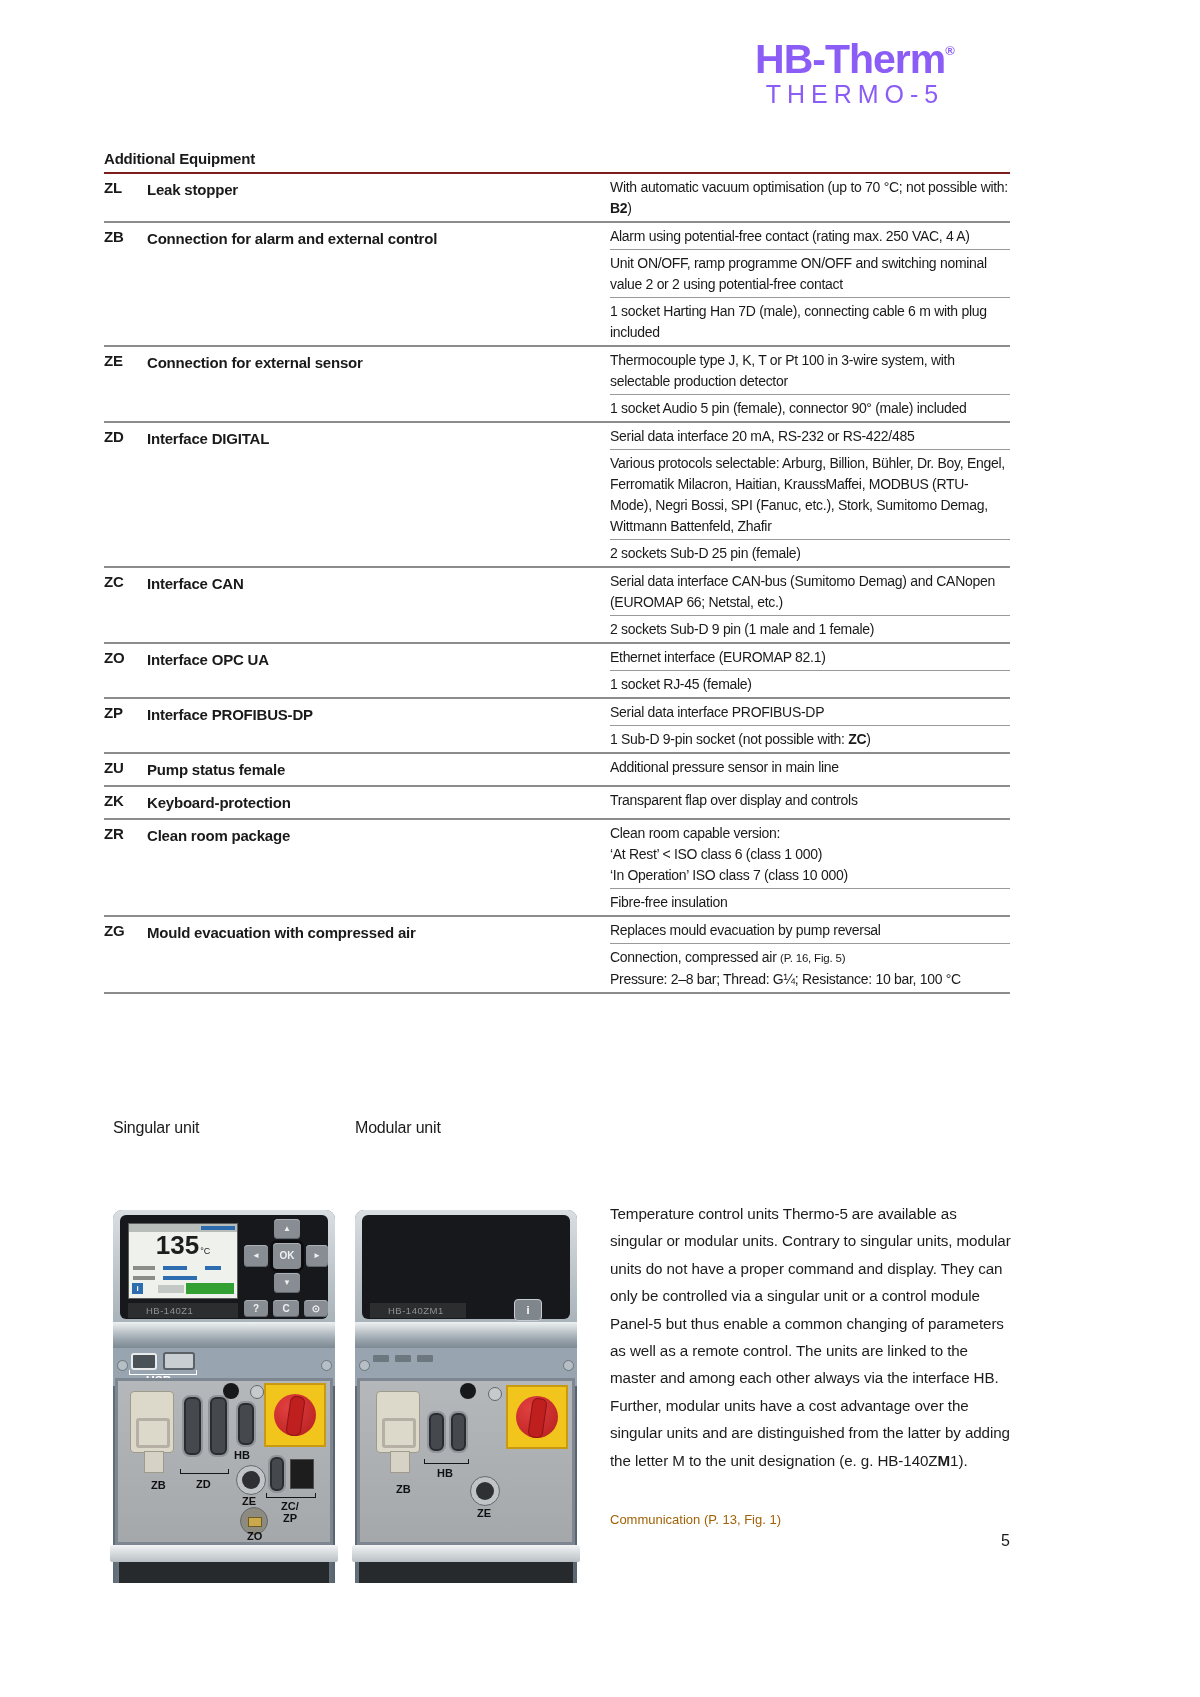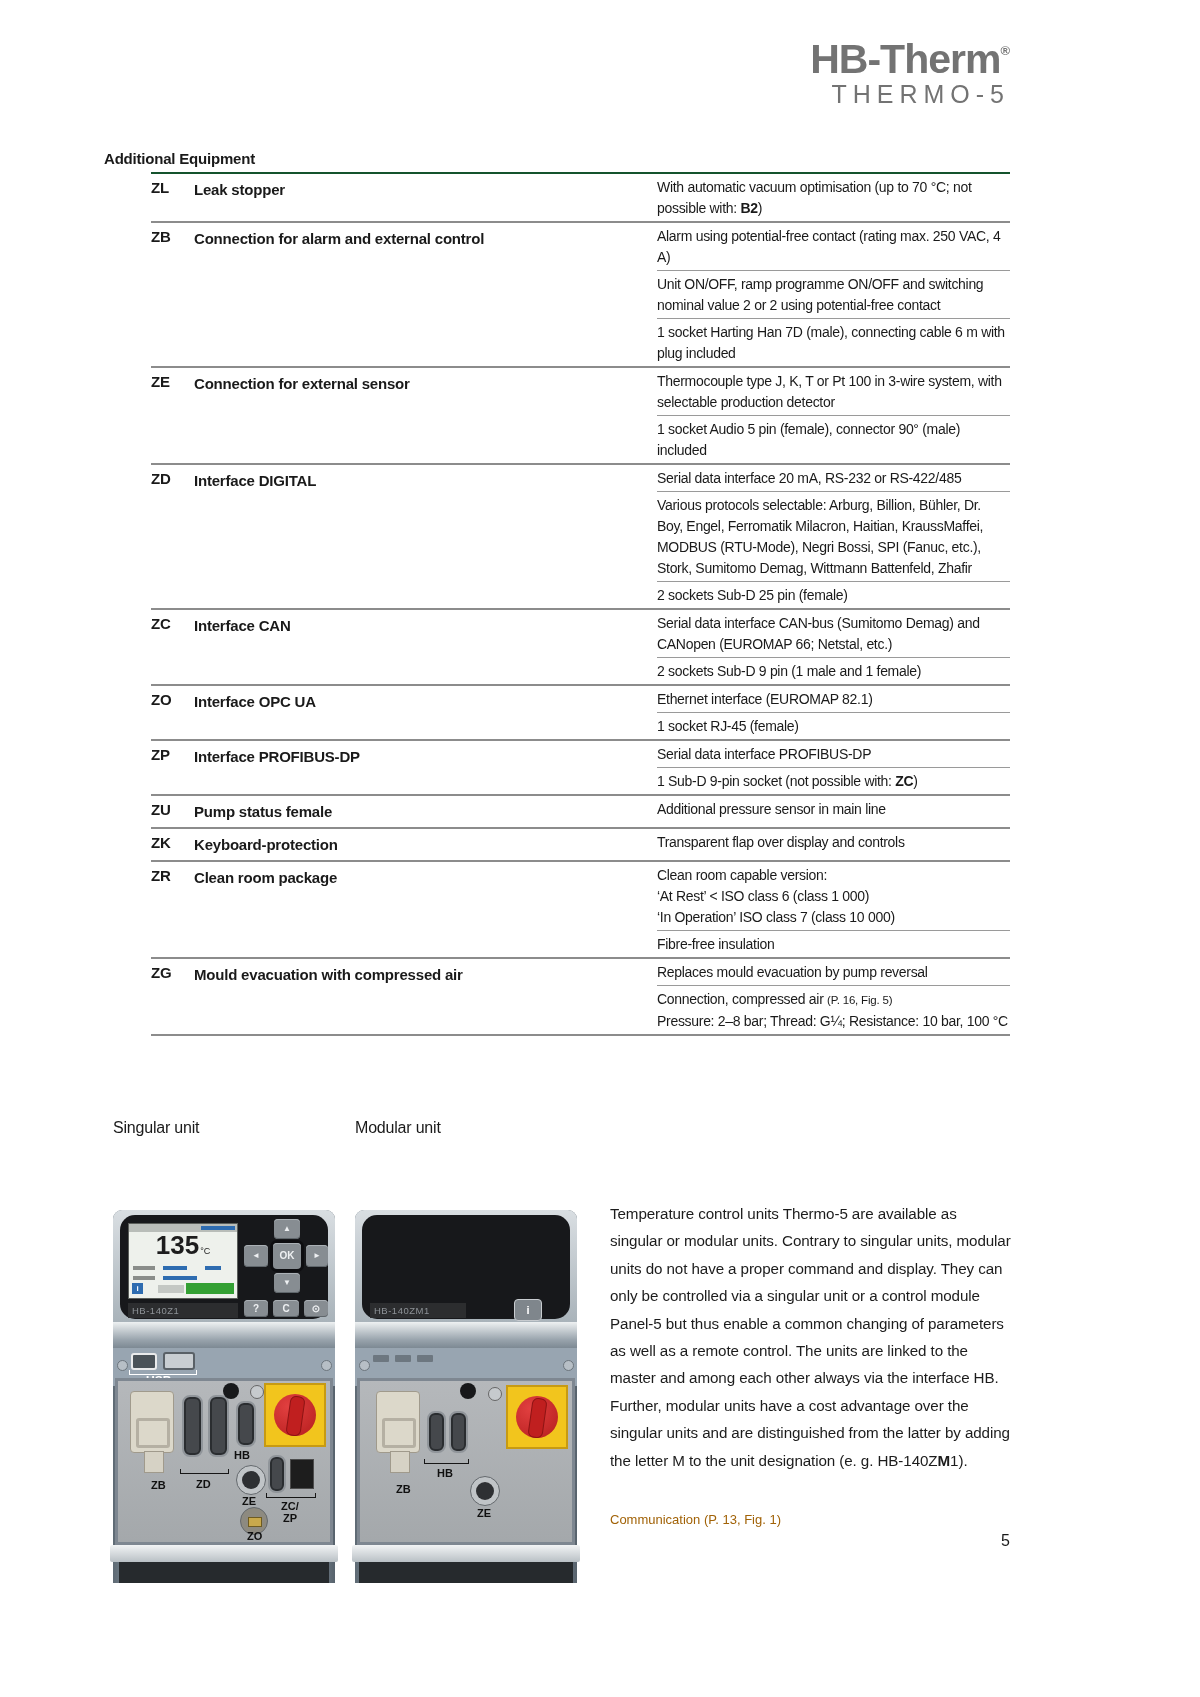--- a/index.html
+++ b/index.html
@@ -1,28 +1,28 @@
 <!DOCTYPE html>
 <html><head>
 <meta charset="utf-8">
 <style>
   html,body{margin:0;padding:0;background:#ffffff;}
   .page{position:relative;width:1200px;height:1697px;background:#ffffff;overflow:hidden;
         font-family:"Liberation Sans",sans-serif;color:#1a1a1a;}
 
   
-  .logo{position:absolute;top:38px;left:700px;width:310px;text-align:right;color:#737373;}
+  .logo{position:absolute;top:38px;left:700px;width:310px;text-align:center;color:#8b5cf6;}
   .logo .brand{font-size:41px;font-weight:bold;letter-spacing:-1px;line-height:42px;}
   .logo .reg{font-size:13px;vertical-align:18px;font-weight:bold;letter-spacing:0;}
   .logo .product{font-size:25px;letter-spacing:6px;margin-top:1px;line-height:26px;}
 
   
   .equip{position:absolute;left:104px;top:150px;width:906px;}
   .equip h2{margin:0 0 5px 0;font-size:15px;font-weight:bold;letter-spacing:-0.2px;}
-  .t-rows{border-top:2px solid #14532d;margin-left:47px;}
+  .t-rows{border-top:2px solid #7f1d1d;}
   .t-row{display:flex;border-bottom:2px solid #8c8c8c;align-items:stretch;}
   .t-code{width:43px;font-size:15px;font-weight:bold;line-height:21px;padding:2.5px 0;letter-spacing:-0.2px;}
   .t-name{width:463px;font-size:15px;font-weight:bold;line-height:21px;padding:5px 0;letter-spacing:-0.2px;}
   .t-desc{flex:1;}
   .t-cell{font-size:14px;line-height:21px;letter-spacing:-0.3px;padding:2.5px 0;
           border-bottom:1px solid #9a9a9a;white-space:normal;}
   .t-cell:last-child{border-bottom:none;}
   .small-note{font-size:11.5px;letter-spacing:-0.2px;}
 
   
@@ -31,37 +31,37 @@
         letter-spacing:-0.1px;color:#1c1c1c;}
   .comm-note{position:absolute;left:610px;top:1512px;font-size:13px;color:#a16207;}
   .page-num{position:absolute;left:980px;top:1532px;width:30px;text-align:right;font-size:16px;}
 
   
   .unit{position:absolute;top:1210px;width:222px;height:373px;
         background:linear-gradient(90deg,#5e6a74,#8b98a4 12%,#8b98a4 88%,#57626c);
         border-radius:9px 9px 0 0;}
   .u-head{position:absolute;left:0;top:0;right:0;height:112px;
           background:linear-gradient(#d9dee2,#a9b3ba);border-radius:9px 9px 0 0;}
-  .u-black{position:absolute;left:7px;top:5px;right:7px;bottom:3px;background:#17181b;border-radius:15px;}
+  .u-black{position:absolute;left:7px;top:5px;right:7px;bottom:3px;background:#17181b;border-radius:6px;}
   .u-screen{position:absolute;left:8px;top:8px;width:110px;height:76px;background:#eef1ec;
             border:1px solid #5a5e5a;box-sizing:border-box;}
   .scr-top{height:8px;background:#b9bdb9;position:relative;}
   .scr-top-blue{position:absolute;right:2px;top:2px;width:34px;height:4px;background:#2e6cb0;}
   .scr-val{text-align:center;font-size:26px;font-weight:bold;color:#1d1d1d;line-height:24px;margin-top:1px;}
   .scr-unit{font-size:9px;font-weight:normal;margin-left:1px;}
   .scr-row{position:relative;height:9px;margin:1px 4px 0 4px;}
   .scr-lbl{position:absolute;left:0;top:2px;width:22px;height:4px;background:#8a8d8a;}
   .scr-bar{position:absolute;top:2px;height:4px;background:#2e6cb0;}
   .scr-bottom{position:absolute;left:3px;right:3px;bottom:3px;height:12px;}
   .scr-info{position:absolute;left:0;top:0;width:11px;height:11px;background:#2e6cb0;color:#fff;
             font-size:8px;font-weight:bold;text-align:center;line-height:11px;}
   .scr-key{position:absolute;left:26px;top:2px;width:26px;height:8px;background:#c4c8c4;}
   .scr-green{position:absolute;right:0;top:0;width:48px;height:11px;background:#33a033;}
   .u-model{position:absolute;left:8px;top:88px;width:110px;height:15px;background:#2c2d2f;
-           color:#8d9297;font-size:9.5px;line-height:15px;padding-left:4px;box-sizing:border-box;
+           color:#8d9297;font-size:9.5px;line-height:15px;padding-left:18px;box-sizing:border-box;
            letter-spacing:0.5px;}
   .u-btn{position:absolute;background:#878d92;border-radius:4px;color:#eef0f2;text-align:center;
          font-weight:bold;box-shadow:inset 0 1px 0 #aab0b5, inset 0 -1px 0 #5f666b;}
   .u-ok{box-shadow:0 0 0 3px #0d0d10, inset 0 1px 0 #aab0b5;}
   .u-collar{position:absolute;left:0;top:112px;right:0;height:26px;
             background:linear-gradient(#eef1f2,#97a2ab 70%,#7d8993);}
   .u-shoulder{position:absolute;left:0;top:138px;right:0;height:38px;background:#98a5b1;}
   .screw{position:absolute;width:9px;height:9px;border-radius:50%;background:#b7bfc6;border:1px solid #6c757d;}
   .usb-port1{position:absolute;left:18px;top:5px;width:22px;height:13px;border:2px solid #e9eaeb;
              border-radius:3px;background:#4a5258;}

